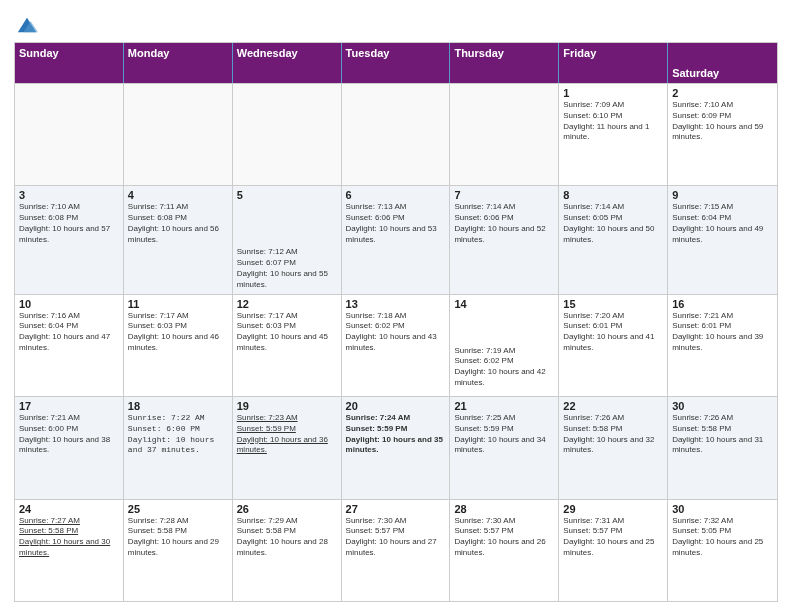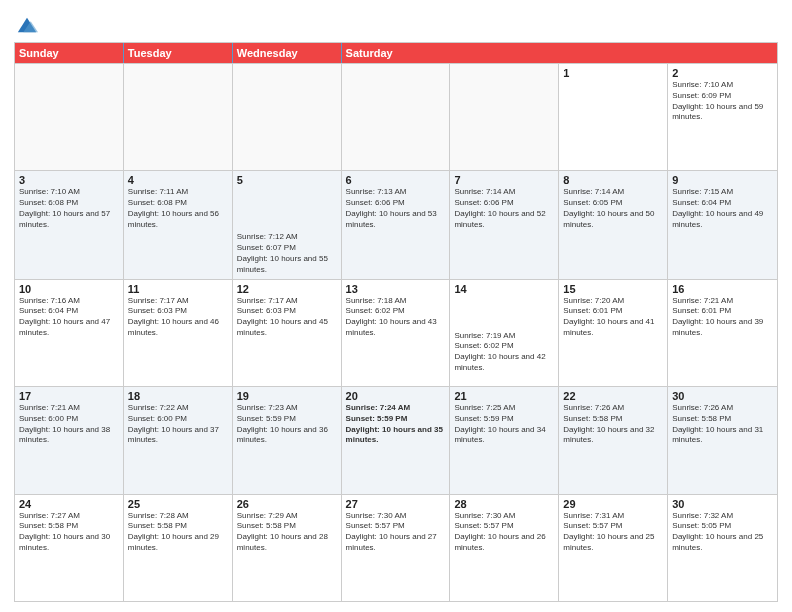--- a/index.html
+++ b/index.html
@@ -63,31 +63,31 @@
     }
     .calendar {
       flex: 1;
       display: flex;
       flex-direction: column;
       border: 1px solid #ccc;
     }
     .cal-header-row {
       display: grid;
       grid-template-columns: repeat(7, 1fr);
-      background: #ef4444;
+      background: #701a75;
     }
     .cal-header-cell {
       color: #fff;
       font-size: 11px;
       font-weight: bold;
       padding: 4px 4px;
       border-right: 1px solid #5599cc;
       text-align: left;
     }
-    .cal-header-cell:last-child { border-right: none; }
+    .cal-header-cell:last-child { border-right: none; margin-top: 20px; }
     .cal-body {
       flex: 1;
       display: flex;
       flex-direction: column;
     }
     .cal-row {
       display: grid;
       grid-template-columns: repeat(7, 1fr);
       flex: 1;
       border-top: 1px solid #ccc;
@@ -134,33 +134,39 @@
     </div>
     <div class="title-block">
       <div class="month-title"></div>
       <div class="location-title"></div>
     </div>
   </div>
 
   <div class="calendar">
     <div class="cal-header-row">
     <div class="cal-header-cell">Sunday</div>
+        <div class="cal-header-cell">Monday</div>
+        <div class="cal-header-cell">Wednesday</div>
         <div class="cal-header-cell">Tuesday</div>
-        <div class="cal-header-cell">Wednesday</div>
+        <div class="cal-header-cell">Thursday</div>
+        <div class="cal-header-cell">Friday</div>
         <div class="cal-header-cell">Saturday</div>
       </div>
     <div class="cal-body">
     <div class="cal-row">
           <div class="cal-cell empty"></div>
           <div class="cal-cell empty"></div>
           <div class="cal-cell empty"></div>
           <div class="cal-cell empty"></div>
           <div class="cal-cell empty"></div>
           <div class="cal-cell">
             <span class="day-num">1</span>
+            <div class="day-info" style="white-space: pre-line;">Sunrise: 7:09 AM
+Sunset: 6:10 PM
+Daylight: 11 hours and 1 minute.</div>
           </div>
           <div class="cal-cell">
             <span class="day-num">2</span>
             <div class="day-info" style="white-space: pre-line;">Sunrise: 7:10 AM
 Sunset: 6:09 PM
 Daylight: 10 hours and 59 minutes.</div>
           </div>
         </div>
         <div class="cal-row">
           <div class="cal-cell alt-row">
@@ -252,27 +258,27 @@
         </div>
         <div class="cal-row">
           <div class="cal-cell alt-row">
             <span class="day-num">17</span>
             <div class="day-info" style="white-space: pre-line;">Sunrise: 7:21 AM
 Sunset: 6:00 PM
 Daylight: 10 hours and 38 minutes.</div>
           </div>
           <div class="cal-cell alt-row">
             <span class="day-num">18</span>
-            <div class="day-info" style="white-space: pre-line;">Sunrise: 7:22 AM
+            <div class="day-info" style="white-space: pre-line; font-family: Liberation Mono, monospace;">Sunrise: 7:22 AM
 Sunset: 6:00 PM
 Daylight: 10 hours and 37 minutes.</div>
           </div>
           <div class="cal-cell alt-row">
             <span class="day-num">19</span>
-            <div class="day-info" style="white-space: pre-line;">Sunrise: 7:23 AM
+            <div class="day-info" style="white-space: pre-line; text-decoration: underline;">Sunrise: 7:23 AM
 Sunset: 5:59 PM
 Daylight: 10 hours and 36 minutes.</div>
           </div>
           <div class="cal-cell alt-row">
             <span class="day-num">20</span>
             <div class="day-info" style="white-space: pre-line; font-weight: bold;">Sunrise: 7:24 AM
 Sunset: 5:59 PM
 Daylight: 10 hours and 35 minutes.</div>
           </div>
           <div class="cal-cell alt-row">
@@ -290,21 +296,21 @@
           <div class="cal-cell alt-row">
             <span class="day-num">30</span>
             <div class="day-info" style="white-space: pre-line;">Sunrise: 7:26 AM
 Sunset: 5:58 PM
 Daylight: 10 hours and 31 minutes.</div>
           </div>
         </div>
         <div class="cal-row">
           <div class="cal-cell">
             <span class="day-num">24</span>
-            <div class="day-info" style="white-space: pre-line;">Sunrise: 7:27 AM
+            <div class="day-info" style="white-space: pre-line; text-decoration: underline;">Sunrise: 7:27 AM
 Sunset: 5:58 PM
 Daylight: 10 hours and 30 minutes.</div>
           </div>
           <div class="cal-cell">
             <span class="day-num">25</span>
             <div class="day-info" style="white-space: pre-line;">Sunrise: 7:28 AM
 Sunset: 5:58 PM
 Daylight: 10 hours and 29 minutes.</div>
           </div>
           <div class="cal-cell">

